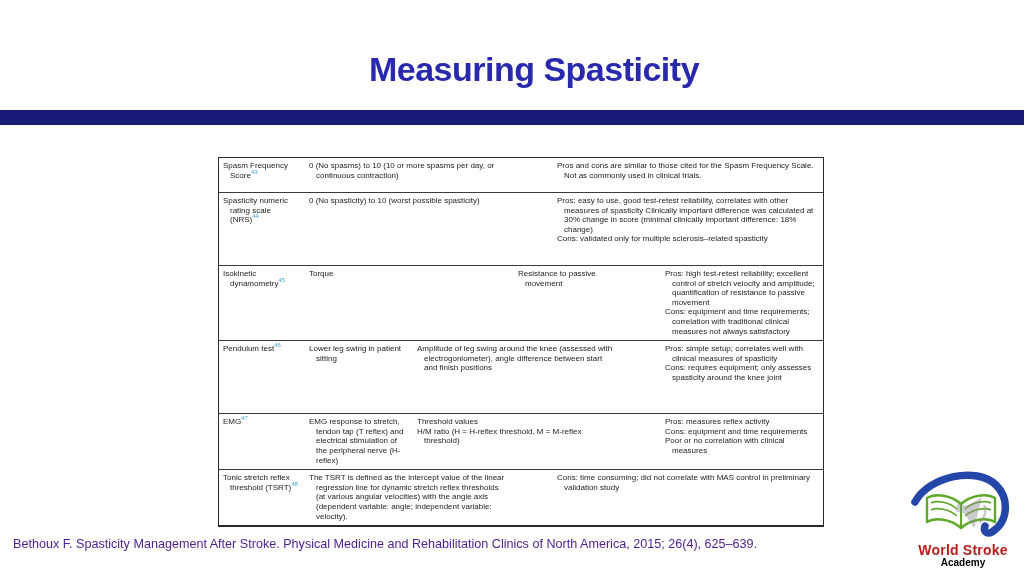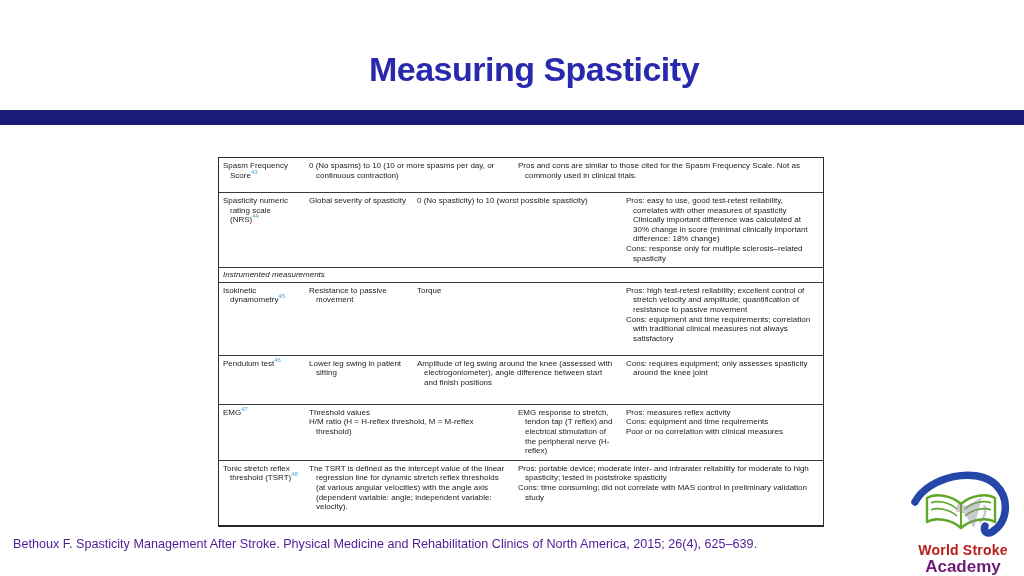--- a/index.html
+++ b/index.html
@@ -18,38 +18,38 @@
        border-left:1px solid #2a2a2a;border-right:1px solid #2a2a2a;
        border-top:1px solid #2a2a2a;border-bottom:2px solid #2a2a2a;
        font-size:8px;line-height:1.2;color:#1c1c1c;}
   .t-row{display:flex;border-top:1px solid #3a3a3a;}
   .tbl > :first-child{border-top:none;}
   .t-section{border-top:1px solid #3a3a3a;font-style:italic;padding:2px 4px;}
   .cell{padding:3px 5px 4px 4px;box-sizing:border-box;}
   .c1{width:86px;}
   .c2{width:108px;}
   .c3{width:209px;}
-  .c4{flex:1;}
+  .c4{flex:1;margin-left:39px;}
   .para{padding-left:7px;text-indent:-7px;}
   sup.ref{color:#4aa8d2;font-size:6px;line-height:0;}
   
   .tbl > :nth-child(1){min-height:34px;}
   .tbl > :nth-child(2){min-height:72px;}
   .tbl > :nth-child(4){min-height:72px;}
   .tbl > :nth-child(5){min-height:48px;}
   .tbl > :nth-child(6){min-height:45px;}
   .tbl > :nth-child(7){min-height:64px;}
 
   
   .citation{position:absolute;left:13px;top:537px;width:760px;font-size:12.6px;color:#4c1d95;}
 
   
   .logo{position:absolute;left:903px;top:466px;width:120px;text-align:center;}
   .logo-line1{font-size:14px;font-weight:bold;color:#b91c1c;margin-top:-4px;letter-spacing:0.2px;}
-  .logo-line2{font-size:17px;font-weight:bold;color:#701a75;margin-top:-1px;}
+  .logo-line2{font-size:10px;font-weight:bold;color:#000000;margin-top:-1px;}
 </style>
 </head>
 <body>
 
 <div class="slide">
 
   <div class="title">Measuring Spasticity</div>
 
   <div class="divider"></div>
 
@@ -62,87 +62,83 @@
           <div class="para">0 (No spasms) to 10 (10 or more spasms per day, or continuous contraction)</div>
         </div>
         <div class="cell c4">
           <div class="para">Pros and cons are similar to those cited for the Spasm Frequency Scale. Not as commonly used in clinical trials.</div>
         </div>
       </div>
       <div class="t-row">
         <div class="cell c1">
           <div class="para">Spasticity numeric rating scale (NRS)<sup class="ref">44</sup></div>
         </div>
-        <div class="cell c2">
-          <div class="para">Global severity of spasticity</div>
-        </div>
         <div class="cell c3">
           <div class="para">0 (No spasticity) to 10 (worst possible spasticity)</div>
         </div>
         <div class="cell c4">
           <div class="para">Pros: easy to use, good test-retest reliability, correlates with other measures of spasticity Clinically important difference was calculated at 30% change in score (minimal clinically important difference: 18% change)</div>
-          <div class="para">Cons: response only for multiple sclerosis–related spasticity</div>
+          <div class="para">Cons: validated only for multiple sclerosis–related spasticity</div>
         </div>
       </div>
-      <div class="t-section">Instrumented measurements</div>
       <div class="t-row">
         <div class="cell c1">
           <div class="para">Isokinetic dynamometry<sup class="ref">45</sup></div>
         </div>
+        <div class="cell c3">
+          <div class="para">Torque</div>
+        </div>
         <div class="cell c2">
           <div class="para">Resistance to passive movement</div>
-        </div>
-        <div class="cell c3">
-          <div class="para">Torque</div>
         </div>
         <div class="cell c4">
           <div class="para">Pros: high test-retest reliability; excellent control of stretch velocity and amplitude; quantification of resistance to passive movement</div>
           <div class="para">Cons: equipment and time requirements; correlation with traditional clinical measures not always satisfactory</div>
         </div>
       </div>
       <div class="t-row">
         <div class="cell c1">
           <div class="para">Pendulum test<sup class="ref">46</sup></div>
         </div>
         <div class="cell c2">
           <div class="para">Lower leg swing in patient sitting</div>
         </div>
         <div class="cell c3">
           <div class="para">Amplitude of leg swing around the knee (assessed with electrogoniometer), angle difference between start and finish positions</div>
         </div>
         <div class="cell c4">
+          <div class="para">Pros: simple setup; correlates well with clinical measures of spasticity</div>
           <div class="para">Cons: requires equipment; only assesses spasticity around the knee joint</div>
         </div>
       </div>
       <div class="t-row">
         <div class="cell c1">
           <div class="para">EMG<sup class="ref">47</sup></div>
         </div>
+        <div class="cell c2">
+          <div class="para">EMG response to stretch, tendon tap (T reflex) and electrical stimulation of the peripheral nerve (H-reflex)</div>
+        </div>
         <div class="cell c3">
           <div class="para">Threshold values</div>
           <div class="para">H/M ratio (H = H-reflex threshold, M = M-reflex threshold)</div>
-        </div>
-        <div class="cell c2">
-          <div class="para">EMG response to stretch, tendon tap (T reflex) and electrical stimulation of the peripheral nerve (H-reflex)</div>
         </div>
         <div class="cell c4">
           <div class="para">Pros: measures reflex activity</div>
           <div class="para">Cons: equipment and time requirements</div>
           <div class="para">Poor or no correlation with clinical measures</div>
         </div>
       </div>
       <div class="t-row">
         <div class="cell c1">
           <div class="para">Tonic stretch reflex threshold (TSRT)<sup class="ref">48</sup></div>
         </div>
         <div class="cell c3">
           <div class="para">The TSRT is defined as the intercept value of the linear regression line for dynamic stretch reflex thresholds (at various angular velocities) with the angle axis (dependent variable: angle; independent variable: velocity).</div>
         </div>
         <div class="cell c4">
-          <div class="para">Pros: portable device; moderate inter- and intrarater reliability for moderate to high spasticity; tested in poststroke spasticity</div>
           <div class="para">Cons: time consuming; did not correlate with MAS control in preliminary validation study</div>
         </div>
       </div>
     </div>
 
   <div class="citation">Bethoux F. Spasticity Management After Stroke. Physical Medicine and Rehabilitation Clinics of North America, 2015; 26(4), 625–639.</div>
 
   <div class="logo">
     <svg width="120" height="76" viewBox="0 0 120 76">
 

